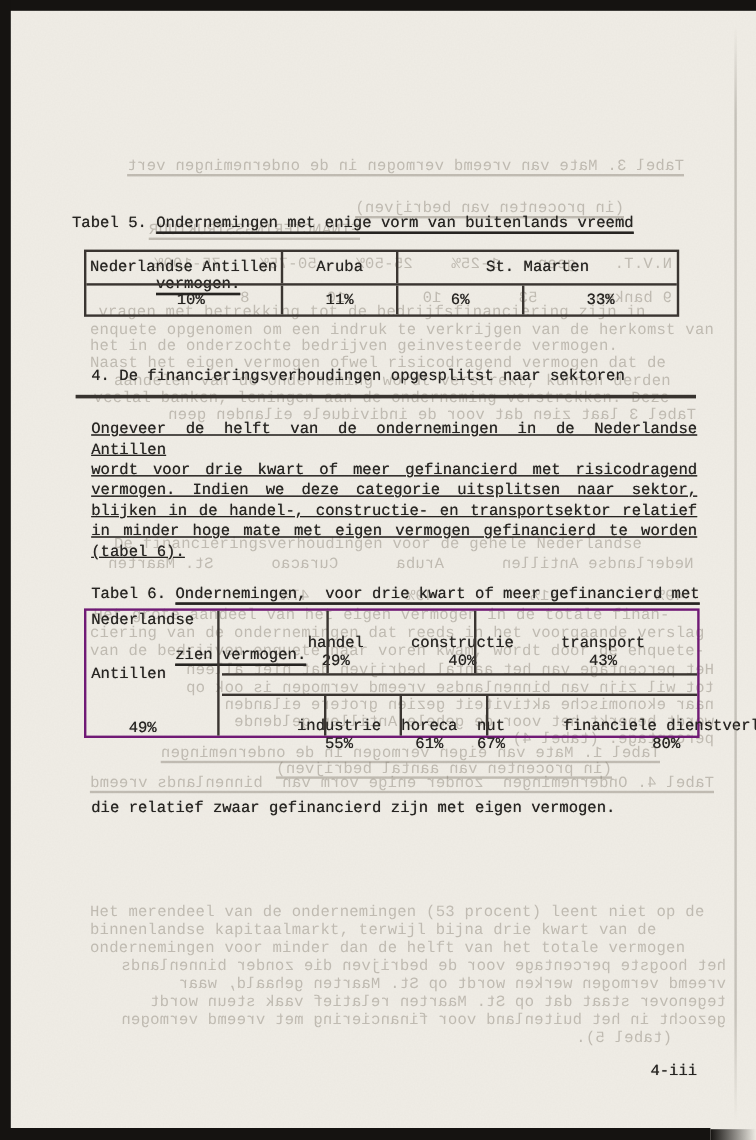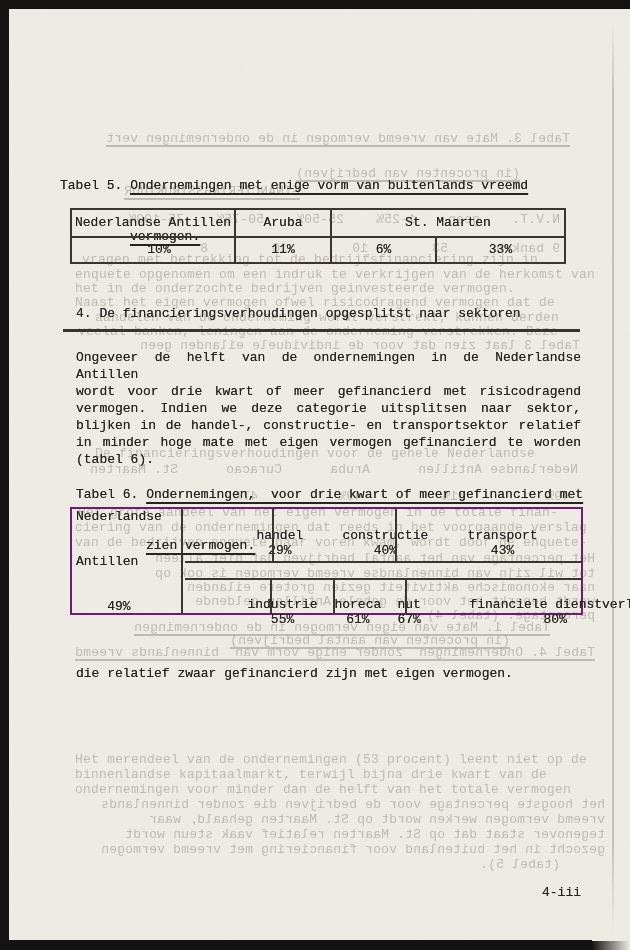--- a/index.html
+++ b/index.html
@@ -148,21 +148,21 @@
       <div class="tc c0">10%</div>
       <div class="tc c1">11%</div>
       <div class="tc c2">6%</div>
       <div class="tc c3">33%</div>
     </div>
   </div>
 
   <div class="ink" style="left:76px; top:305px;">4. De financieringsverhoudingen opgesplitst naar sektoren</div>
   <div class="hrule"></div>
 
-  <div class="ink block" style="left:76px; top:349px; width:505px;">
+  <div class="ink block" style="left:76px; top:349px; width:505px;text-decoration:underline;">
     <div class="jl">Ongeveer de helft van de ondernemingen in de Nederlandse Antillen</div>
     <div class="jl">wordt voor drie kwart of meer gefinancierd met risicodragend</div>
     <div class="jl">vermogen. Indien we deze categorie uitsplitsen naar sektor,</div>
     <div class="jl">blijken in de handel-, constructie- en transportsektor relatief</div>
     <div class="jl">in minder hoge mate met eigen vermogen gefinancierd te worden</div>
     <div>(tabel 6).</div>
   </div>
 
   <div class="ink" style="left:76px; top:452px;">
     <div><span>Tabel 6. </span><span class="ul">Ondernemingen,  voor drie kwart of meer gefinancierd met</span></div>

